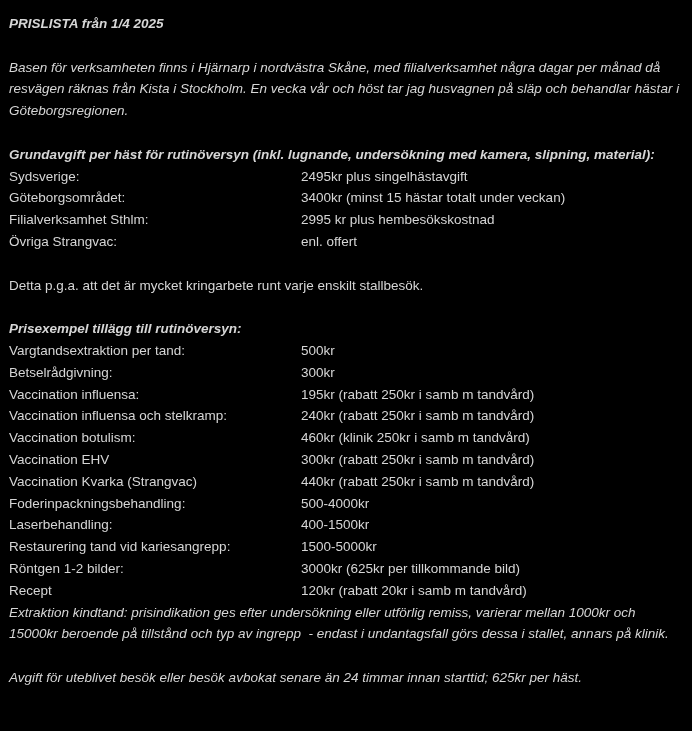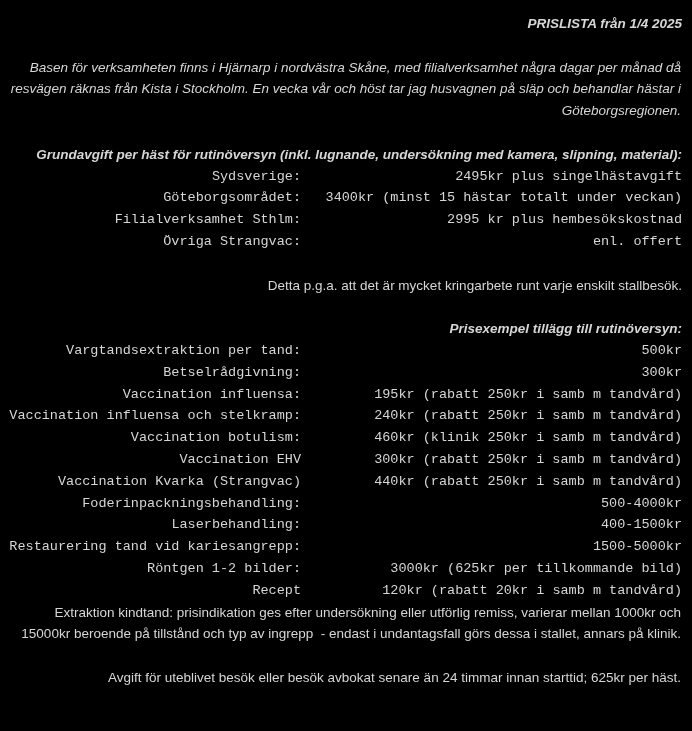--- a/index.html
+++ b/index.html
@@ -12,21 +12,20 @@
     background: #000000;
     color: #d6d6d6;
     font-family: "Liberation Sans", sans-serif;
     font-size: 13.5px;
     overflow: hidden;
   }
   .page {
     padding: 13px 10px 0 9px;
     box-sizing: border-box;
     width: 692px;
-    text-align: right;
   }
   .line {
     line-height: 21.8px;
     min-height: 21.8px;
     white-space: pre-wrap;
   }
   .spacer {
     height: 21.8px;
   }
   .heading {
@@ -37,30 +36,30 @@
     font-weight: normal;
     font-style: italic;
     line-height: 21.8px;
     white-space: pre-wrap;
     max-width: 672px;
   }
   .price-row {
     display: grid;
     grid-template-columns: 292px 1fr;
     line-height: 21.8px;
-    font-family: Liberation Mono, monospace;
   }
   .price-row .label,
   .price-row .value {
     white-space: pre-wrap;
   }
   .para {
     line-height: 21.8px;
     white-space: pre-wrap;
     max-width: 672px;
+    font-style: italic;
   }
 </style>
 </head>
 <body style="background: rgb(0, 0, 0); color: rgb(214, 214, 214);">
 
 <div class="page">
 
   <div class="line heading">PRISLISTA från 1/4 2025</div>
 
   <div class="spacer"></div>

